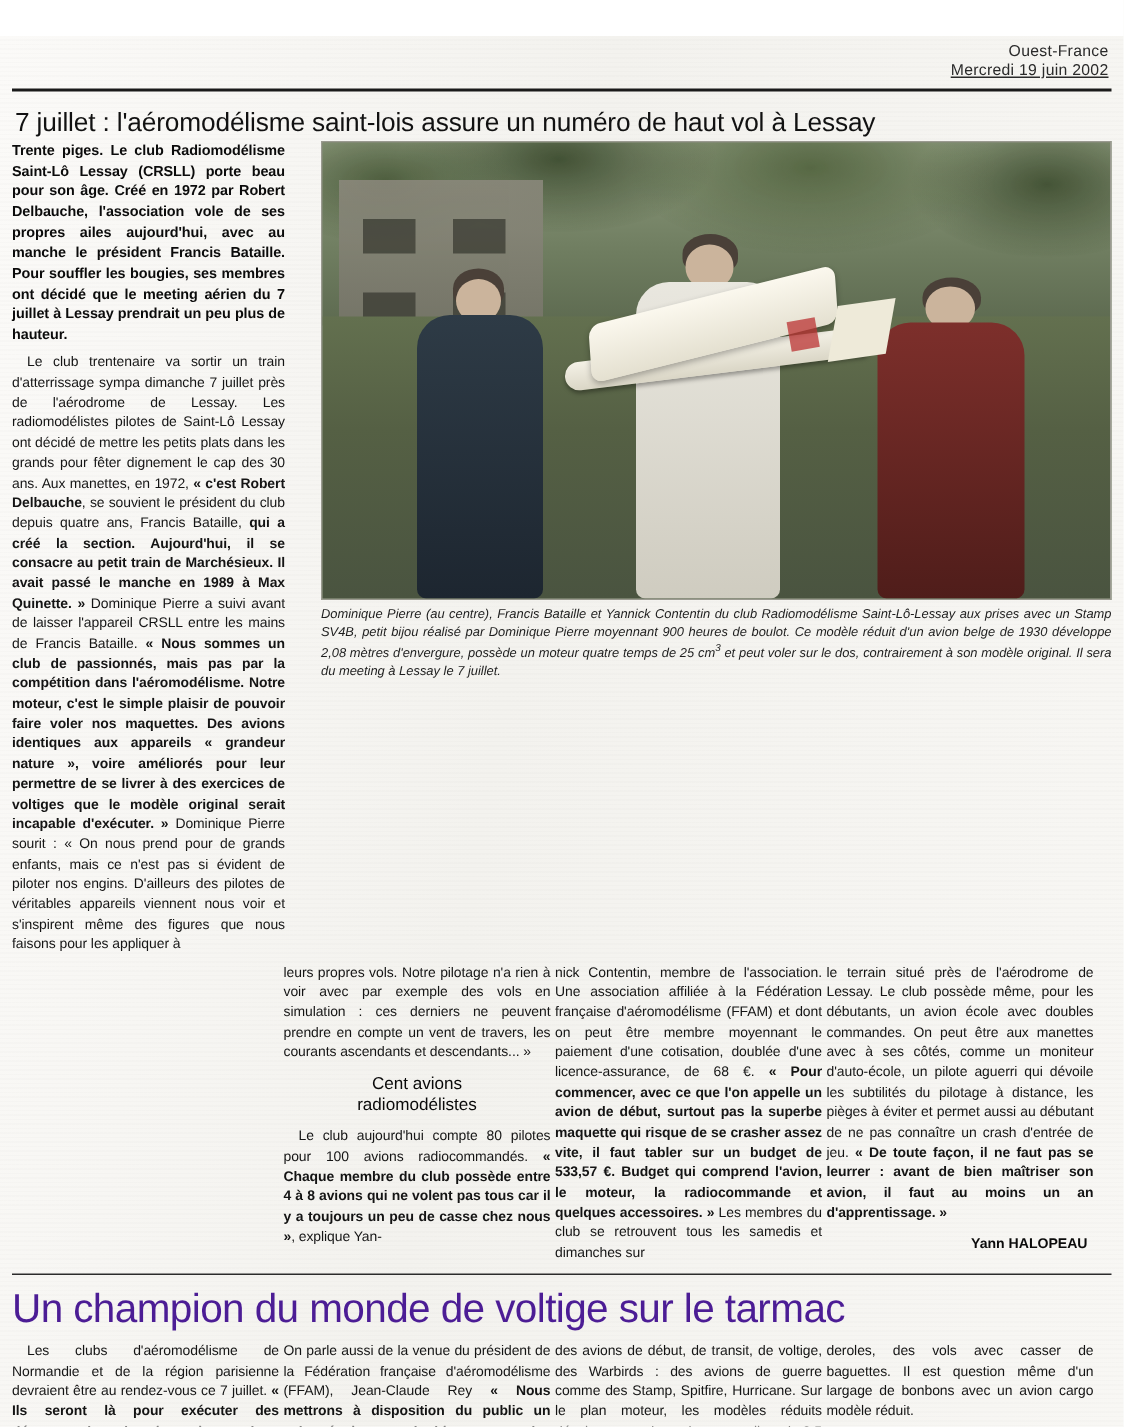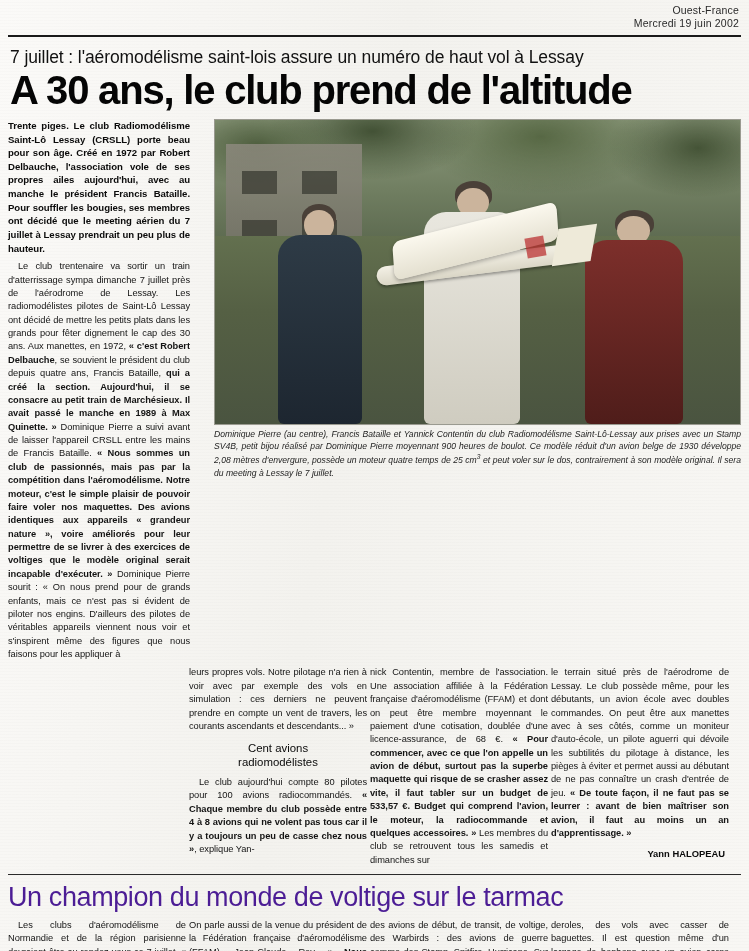--- a/index.html
+++ b/index.html
@@ -38,30 +38,32 @@
     position: relative;
     z-index: 2;
     padding: 0 8px;
   }
 
   
   .masthead {
     text-align: right;
     padding: 4px 2px 3px 0;
     line-height: 1.25;
+    margin-top: 24px;
   }
   .masthead .paper-name {
     font-size: 10.5px;
     color: #2a2a2a;
     letter-spacing: 0.2px;
   }
   .masthead .paper-date {
     font-size: 10.5px;
     color: #2a2a2a;
     letter-spacing: 0.2px;
+    text-decoration: underline;
   }
   .rule-top {
     border-top: 2px solid #1a1a1a;
     margin: 2px 0 0 0;
     height: 0;
   }
 
   
   .kicker {
     font-size: 17.5px;
@@ -266,21 +268,20 @@
 
     <div class="masthead">
       <div class="paper-name">Ouest-France</div>
       <div class="paper-date">Mercredi 19 juin 2002</div>
     </div>
     <div class="rule-top"></div>
 
     <div>
 
       <div class="kicker">7 juillet : l'aéromodélisme saint-lois assure un numéro de haut vol à Lessay</div>
-      <h1 class="headline">A 30 ans, le club prend de l'altitude</h1>
 
       <div class="upper">
 
         <div class="col-lead">
           <div class="lead">Trente piges. Le club Radiomodélisme Saint-Lô Lessay (CRSLL) porte beau pour son âge. Créé en 1972 par Robert Delbauche, l'association vole de ses propres ailes aujourd'hui, avec au manche le président Francis Bataille. Pour souffler les bougies, ses membres ont décidé que le meeting aérien du 7 juillet à Lessay prendrait un peu plus de hauteur.</div>
           <p class="body"><span>Le club trentenaire va sortir un train d'atterrissage sympa dimanche 7 juillet près de l'aérodrome de Lessay. Les radiomodélistes pilotes de Saint-Lô Lessay ont décidé de mettre les petits plats dans les grands pour fêter dignement le cap des 30 ans. Aux manettes, en 1972, </span><span class="b">« c'est Robert Delbauche</span><span>, se souvient le président du club depuis quatre ans, Francis Bataille, </span><span class="b">qui a créé la section. Aujourd'hui, il se consacre au petit train de Marchésieux. Il avait passé le manche en 1989 à Max Quinette. »</span><span> Dominique Pierre a suivi avant de laisser l'appareil CRSLL entre les mains de Francis Bataille. </span><span class="b">« Nous sommes un club de passionnés, mais pas par la compétition dans l'aéromodélisme. Notre moteur, c'est le simple plaisir de pouvoir faire voler nos maquettes. Des avions identiques aux appareils « grandeur nature », voire améliorés pour leur permettre de se livrer à des exercices de voltiges que le modèle original serait incapable d'exécuter. »</span><span> Dominique Pierre sourit : </span><span>« On nous prend pour de grands enfants, mais ce n'est pas si évident de piloter nos engins. D'ailleurs des pilotes de véritables appareils viennent nous voir et s'inspirent même des figures que nous faisons pour les appliquer à</span></p>
         </div>
 
         <div class="photo-wrap">
           <div class="photo">

